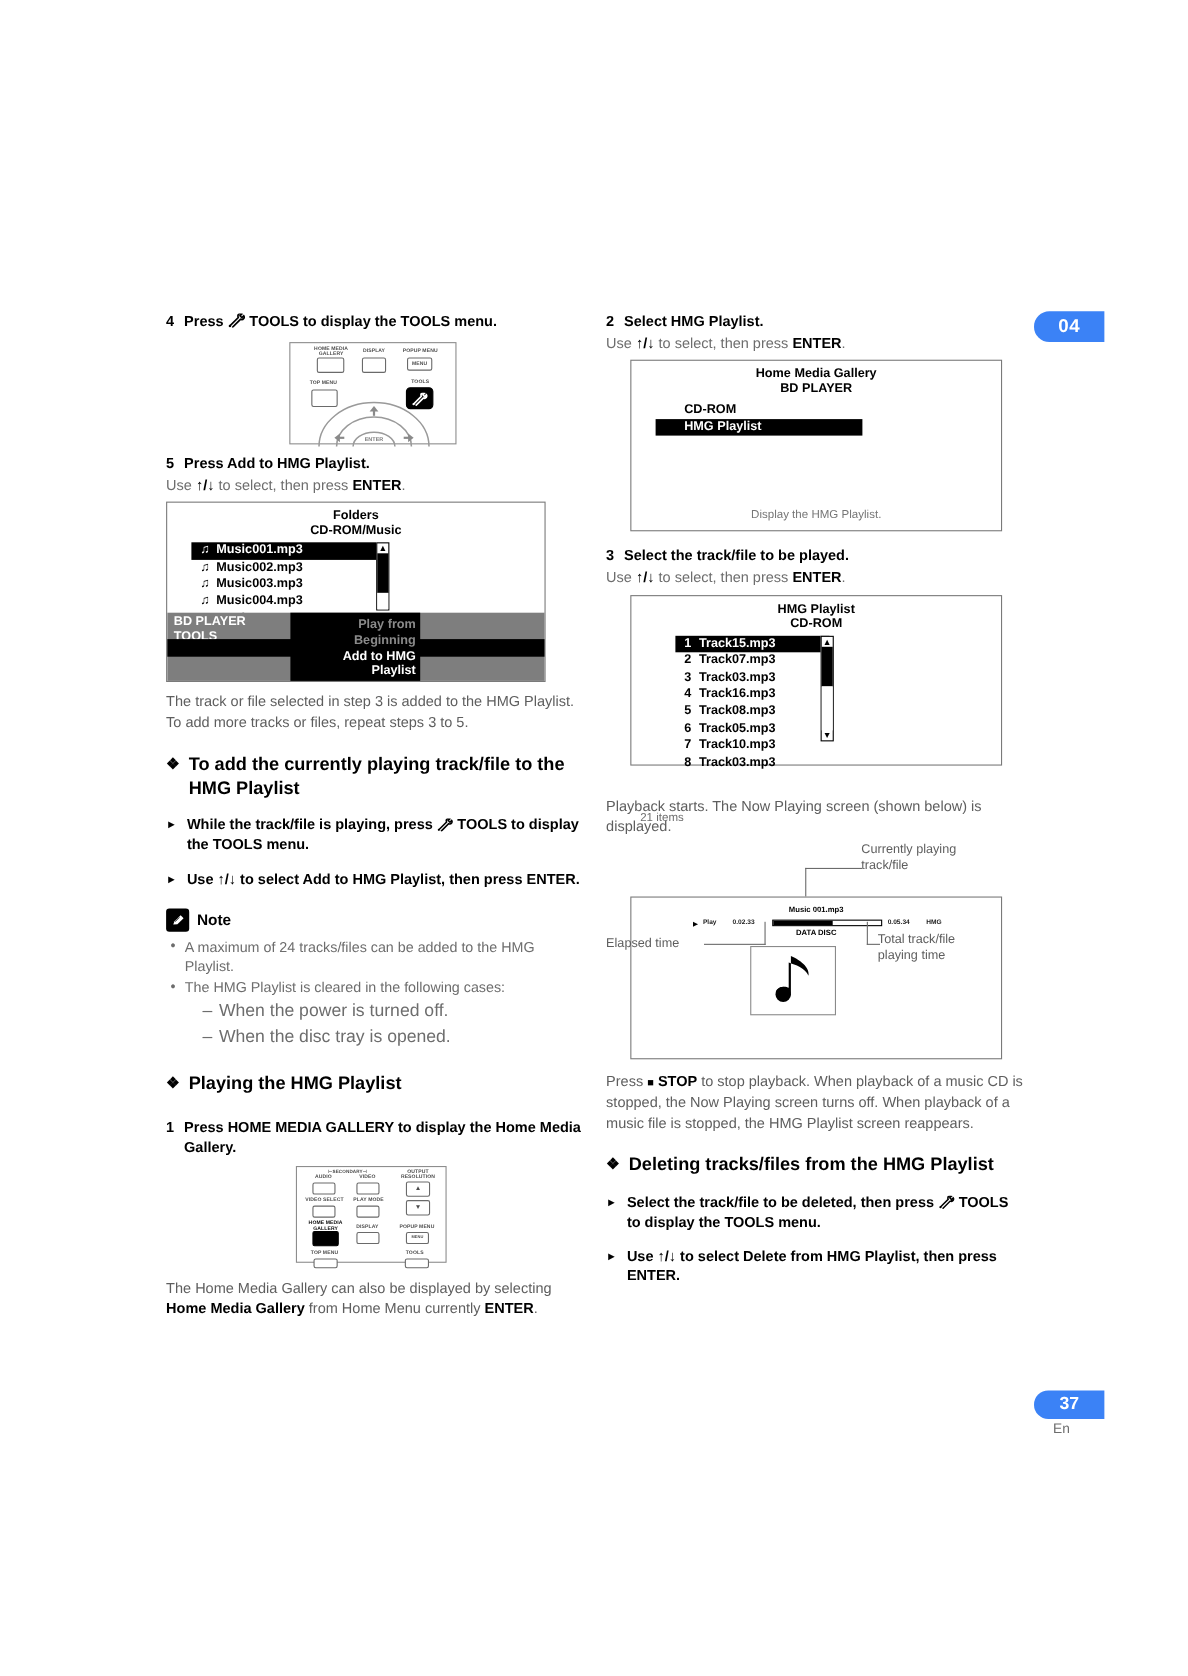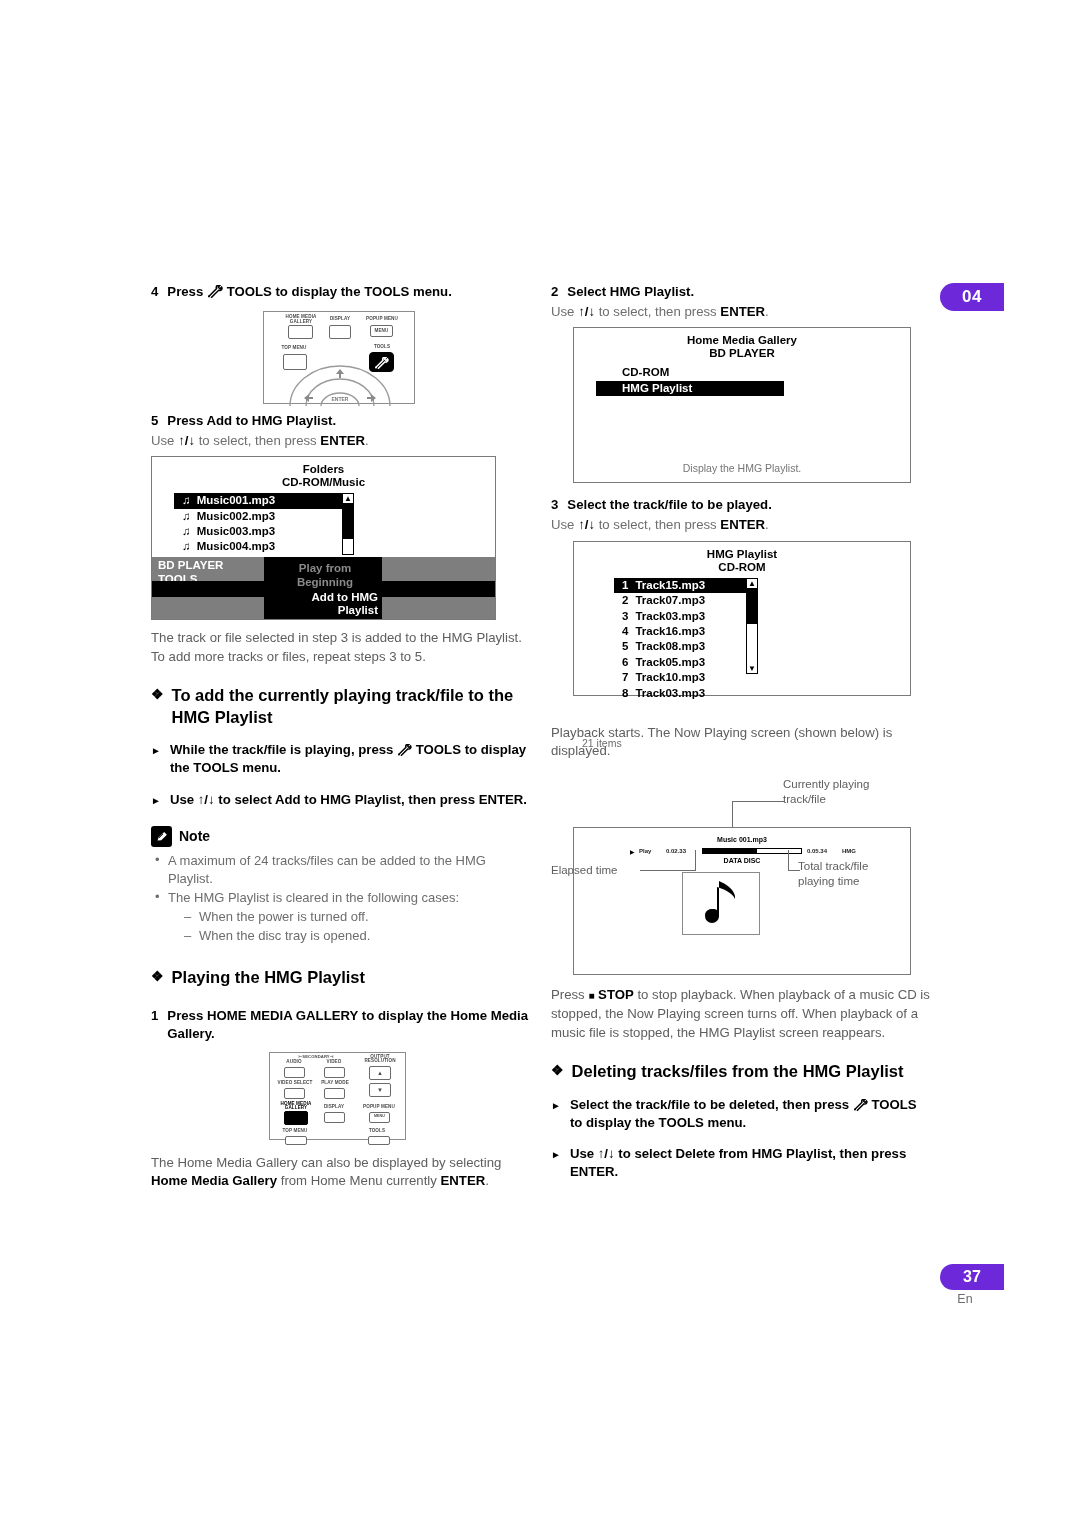--- a/index.html
+++ b/index.html
@@ -8,21 +8,21 @@
     background: #ffffff;
     font-family: "Liberation Sans", sans-serif;
     color: #000;
     overflow: hidden;
   }
   .page { position: relative; width: 1080px; height: 1524px; }
 
   
   .chaptertab {
     position: absolute;
-    background: #6d28d9;
+    background: #3b82f6;
     color: #fff;
     font-weight: bold;
     display: flex; align-items: center; justify-content: center;
   }
   #chapter-tab {
     left: 940px; top: 283px; width: 64px; height: 28px;
     border-top-left-radius: 16px; border-bottom-left-radius: 16px;
     font-size: 17px; letter-spacing: .5px;
   }
   #page-tab {
@@ -77,21 +77,21 @@
   ul.notes { list-style: none; margin-top: 5px; }
   ul.notes > li {
     font-size: 13px; color: #6d6d6d; line-height: 1.45;
     padding-left: 17px; position: relative;
   }
   ul.notes > li::before {
     content: "\2022"; position: absolute; left: 4px; top: -1px; font-size: 13px;
   }
   ul.subnotes { list-style: none; margin-left: 14px; }
   ul.subnotes > li {
-    font-size: 13px; color: #6d6d6d; line-height: 1.45;
+    font-size: 16px; color: #6d6d6d; line-height: 1.45;
     padding-left: 17px; position: relative;
   }
   ul.subnotes > li::before {
     content: "\2013"; position: absolute; left: 2px; top: 0;
   }
 
   .toolglyph { display:inline-block; vertical-align:-2px; }
 
   
   .osd {
@@ -241,21 +241,21 @@
         </div>
       </div>
 
       <div style="position:absolute;left:0;bottom:0;width:345px;height:62px;background:#7e7e7e;">
         <div style="position:absolute;left:6px;top:2px;color:#fff;font-weight:bold;font-size:11.5px;line-height:1.2;">
           <div>BD PLAYER</div>
           <div>TOOLS</div>
         </div>
         <div style="position:absolute;left:0;top:24px;width:345px;height:16px;background:#000;"></div>
         <div style="position:absolute;left:112px;top:0;width:118px;height:62px;background:#000;">
-          <div class="osd-row" style="color:#8a8a8a;text-align:center;padding-top:5px;">Play from Beginning</div>
+          <div class="osd-row" style="color:#8a8a8a;text-align:right;padding-top:5px;">Play from Beginning</div>
           <div class="osd-row" style="color:#fff;text-align:right;padding-top:1px;">Add to HMG Playlist</div>
           <div class="osd-row" style="color:#8a8a8a;text-align:center;padding-top:1px;">Now Playing</div>
         </div>
       </div>
     </div>
 
     <div class="bodyblack" style="margin-top:9px;">The track or file selected in step 3 is added to the HMG Playlist. To add more tracks or files, repeat steps 3 to 5.</div>
 
     <h3 class="section">
       <span class="dia">❖</span>
@@ -425,21 +425,21 @@
           <div class="sb-thumb" style="height:36px;"></div>
           <div class="sb-track"></div>
           <div class="sb-arrow">▼</div>
         </div>
       </div>
       <div style="font-size:10.5px;color:#6d6d6d;padding:4px 0 0 8px;margin-top:32px;">21 items</div>
     </div>
 
     <div class="bodyblack" style="margin-top:28px;">Playback starts. The Now Playing screen (shown below) is displayed.</div>
 
-    <div style="position:relative;width:380px;height:200px;margin-top:16px;">
+    <div style="position:relative;width:380px;height:200px;margin-top:4px;">
 
       <div class="callout" style="left:232px;top:0px;white-space:pre-line;">Currently playing
 track/file</div>
       <div class="cline" style="left:181px;top:24px;width:52px;height:1.4px;"></div>
       <div class="cline" style="left:181px;top:24px;width:1.4px;height:28px;"></div>
 
       <div class="osd" style="position:absolute;left:22px;top:50px;width:338px;height:148px;">
         <div style="position:absolute;left:0;right:0;top:8px;text-align:center;font-size:7px;font-weight:bold;">Music 001.mp3</div>
 
         <div style="position:absolute;left:56px;top:19px;width:240px;height:9px;">

